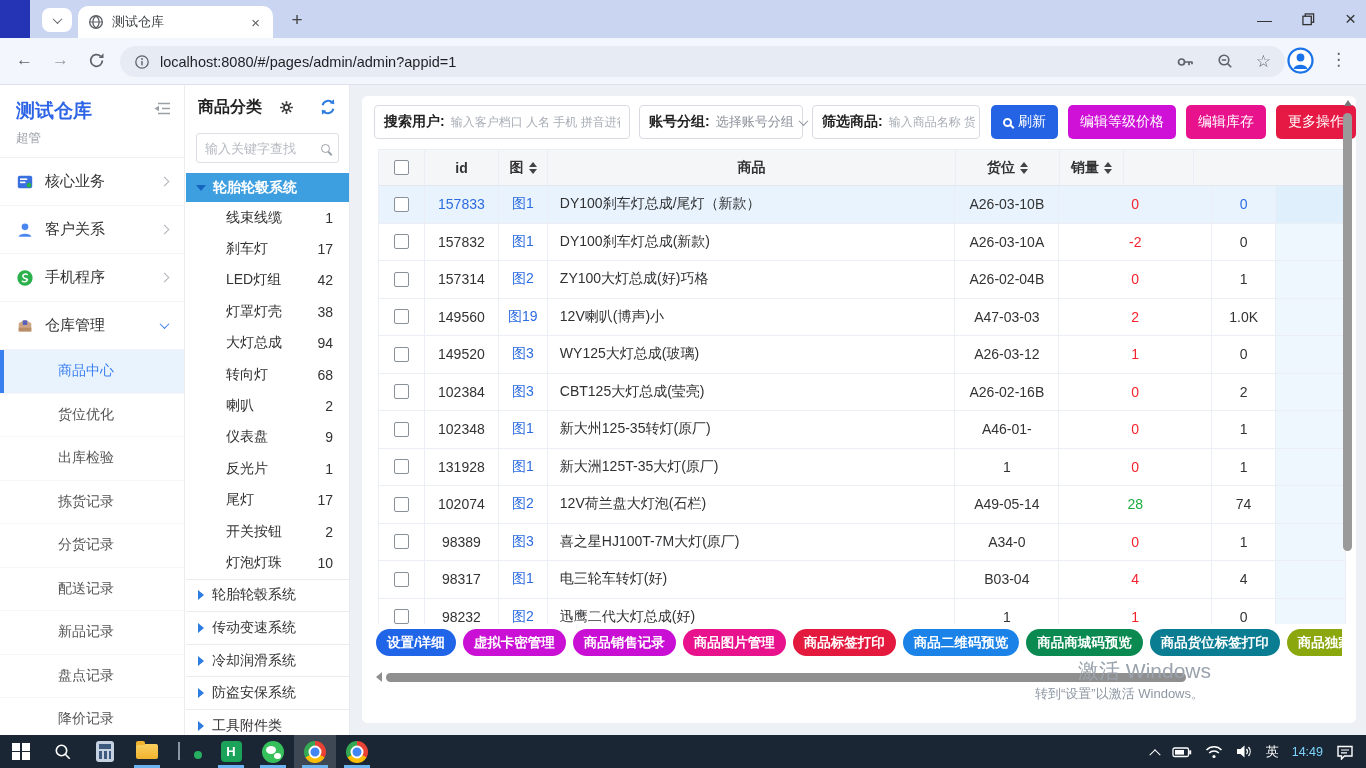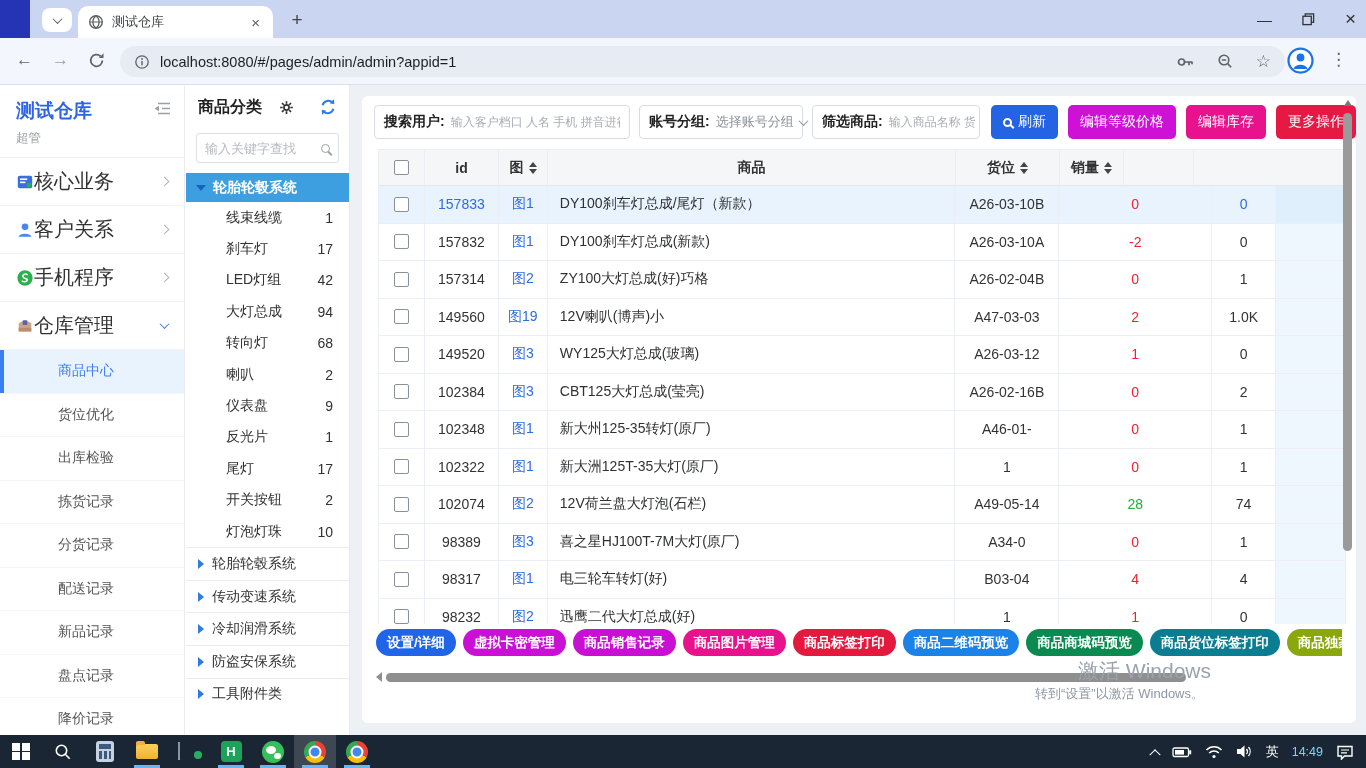--- a/index.html
+++ b/index.html
@@ -30,21 +30,21 @@
 
   
   .app { position:absolute; top:85px; left:0; right:0; bottom:33px; background:#fff; overflow:hidden; }
 
   
   .sidebar { position:absolute; left:0; top:0; bottom:0; width:185px; background:#fff; border-right:1px solid #ededf0; overflow:hidden; }
   .sb-head { padding:13px 14px 10px 16px; border-bottom:1px solid #f0f0f2; position:relative; }
   .sb-title { font-size:19px; font-weight:bold; color:#2e64e6; }
   .sb-sub { font-size:12.5px; color:#9a9fa6; margin-top:6px; }
   .collapse-ic { position:absolute; right:12px; top:16px; }
-  .sb-item { height:48px; display:flex; align-items:center; padding:0 16px; gap:0; border-bottom:1px solid #f4f4f6; font-size:20px; color:#333; }
+  .sb-item { height:48px; display:flex; align-items:center; padding:0 16px; gap:11px; border-bottom:1px solid #f4f4f6; font-size:15px; color:#333; }
   .sb-item .spacer { flex:1; }
   .sb-sub-item { height:43.5px; display:flex; align-items:center; padding-left:58px; font-size:14px; color:#555; border-bottom:1px solid #f6f6f8; position:relative; }
   .sb-sub-item.active { background:#e9f3fe; color:#3a7ff0; }
   .sb-sub-item.active::before { content:""; position:absolute; left:0; top:0; bottom:0; width:4px; background:#3a7ff0; }
 
   
   .catpanel { position:absolute; left:186px; top:0; bottom:0; width:164px; background:#fff; border-right:1px solid #e6e9ee; overflow:hidden; }
   .cat-head { height:44px; display:flex; align-items:center; padding:0 12px; gap:16px; }
   .cat-title { font-size:16px; font-weight:bold; color:#222; }
   .cat-search { margin:4px 10px 10px 10px; height:30px; border:1px solid #dcdfe6; border-radius:3px; display:flex; align-items:center; padding:0 8px; }
@@ -325,20 +325,24 @@
         <div class="cat-item">
           <span>刹车灯</span>
           <span class="cnt">17</span>
         </div>
 
         <div class="cat-item">
           <span>LED灯组</span>
           <span class="cnt">42</span>
         </div>
 
+        <div class="cat-item">
+          <span>灯罩灯壳</span>
+          <span class="cnt">38</span>
+        </div>
 
         <div class="cat-item">
           <span>大灯总成</span>
           <span class="cnt">94</span>
         </div>
 
         <div class="cat-item">
           <span>转向灯</span>
           <span class="cnt">68</span>
         </div>
@@ -563,21 +567,21 @@
               <div class="cell c-slot">A46-01-</div>
               <div class="cell c-stock red">0</div>
               <div class="cell c-sales">1</div>
               <div class="cell c-extra"></div>
             </div>
 
             <div class="trow">
               <div class="cell c-check">
                 <span class="cb"></span>
               </div>
-              <div class="cell c-id">102322</div>
+              <div class="cell c-id">131928</div>
               <div class="cell c-img link">图1</div>
               <div class="cell c-name">新大洲125T-35大灯(原厂)</div>
               <div class="cell c-slot">1</div>
               <div class="cell c-stock red">0</div>
               <div class="cell c-sales">1</div>
               <div class="cell c-extra"></div>
             </div>
 
             <div class="trow">
               <div class="cell c-check">

